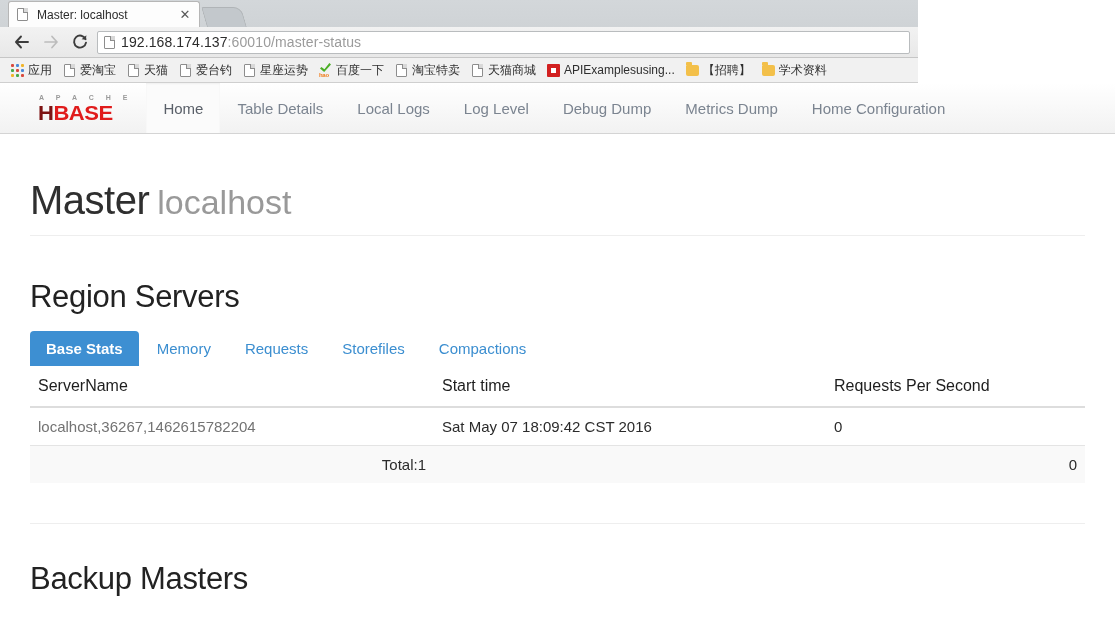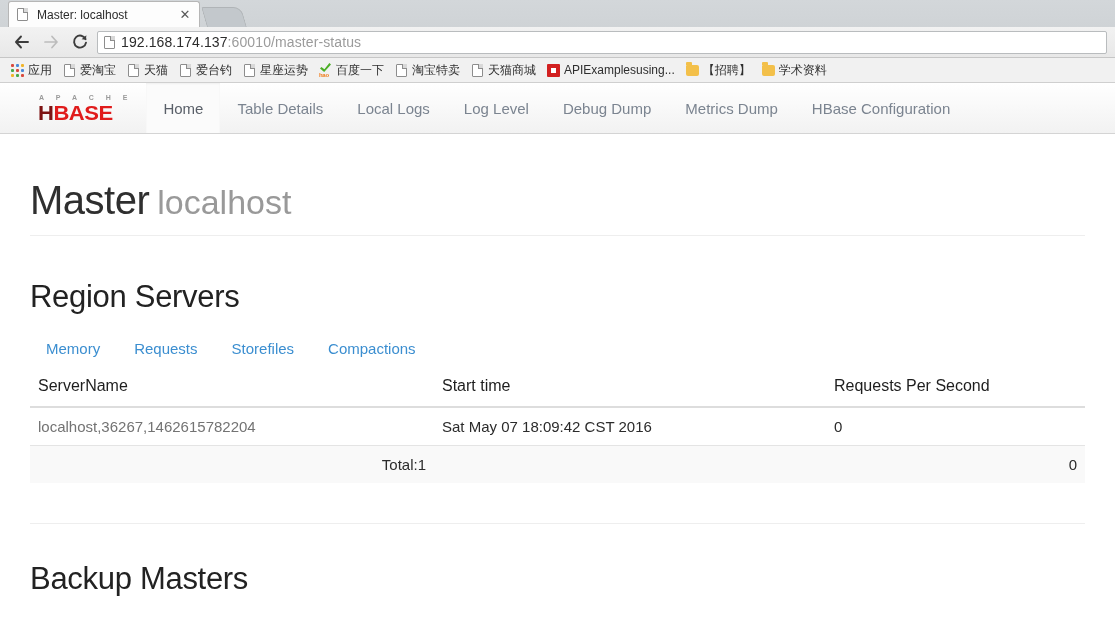--- a/index.html
+++ b/index.html
@@ -6,21 +6,21 @@
   * { box-sizing: border-box; }
   html, body {
     margin: 0; padding: 0;
     width: 1115px; height: 643px;
     overflow: hidden;
     background: #ffffff;
     font-family: "Liberation Sans", sans-serif;
   }
 
   
-  #browser-chrome { width: 1115px; background: #f9a8d4; }
+  #browser-chrome { width: 918px; background: #f9a8d4; }
 
   
   .tabstrip {
     height: 27px;
     background: linear-gradient(to bottom, #d3d7da 0%, #cfd3d6 100%);
     position: relative;
     padding-left: 8px;
     display: flex;
     align-items: flex-end;
   }
@@ -470,35 +470,36 @@
         <span class="hbase"><span class="h">H</span><span class="rest">BASE</span></span>
       </span>
     </a>
     <div class="hb-nav-items">
       <a class="hb-nav-item active">Home</a>
       <a class="hb-nav-item">Table Details</a>
       <a class="hb-nav-item">Local Logs</a>
       <a class="hb-nav-item">Log Level</a>
       <a class="hb-nav-item">Debug Dump</a>
       <a class="hb-nav-item">Metrics Dump</a>
-      <a class="hb-nav-item">HBase Configuration</a>
+      <a class="hb-nav-item">Home Configuration</a>
     </div>
   </div>
 
   <div class="container">
 
     <div class="page-header">
       <h1 class="master-title">
         <span>Master</span><small>localhost</small>
       </h1>
     </div>
 
     <h2 class="section-title">Region Servers</h2>
 
     <div class="tabs">
+      <div class="tab-pill active">Base Stats</div>
       <div class="tab-pill">Memory</div>
       <div class="tab-pill">Requests</div>
       <div class="tab-pill">Storefiles</div>
       <div class="tab-pill">Compactions</div>
     </div>
 
     <table class="rs-table">
       <thead>
         <tr>
           <th class="col-server">ServerName</th>

